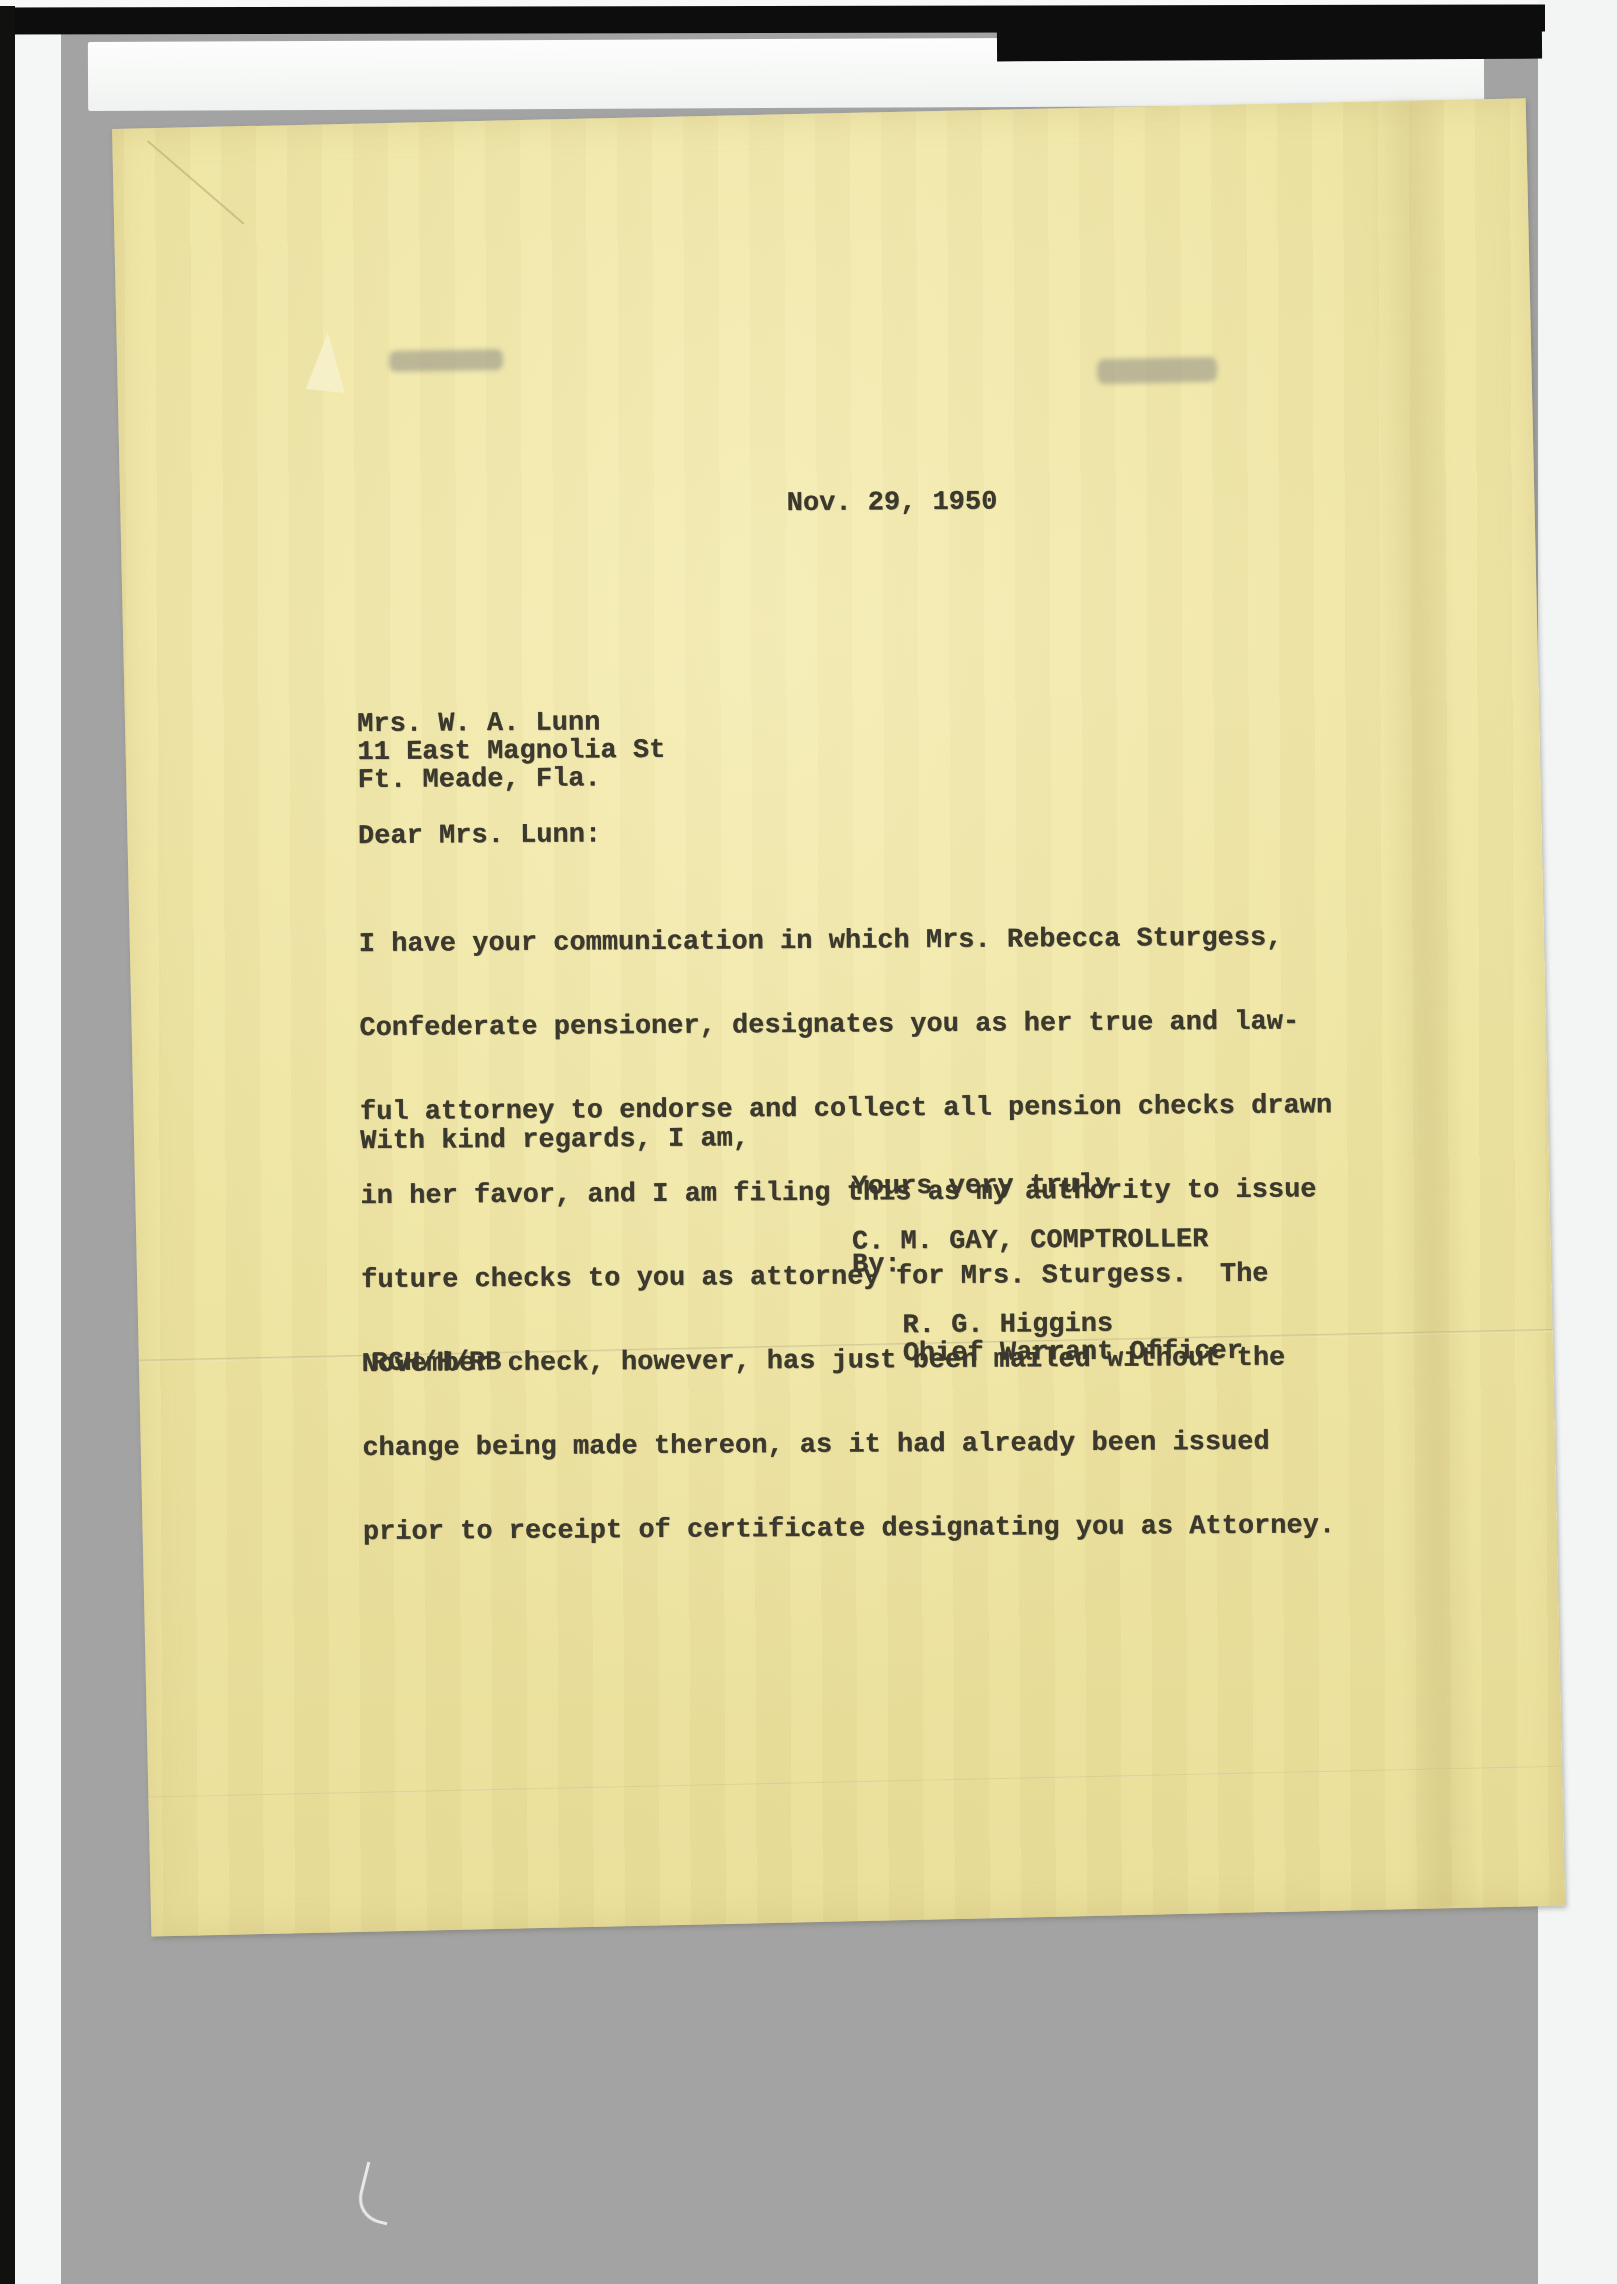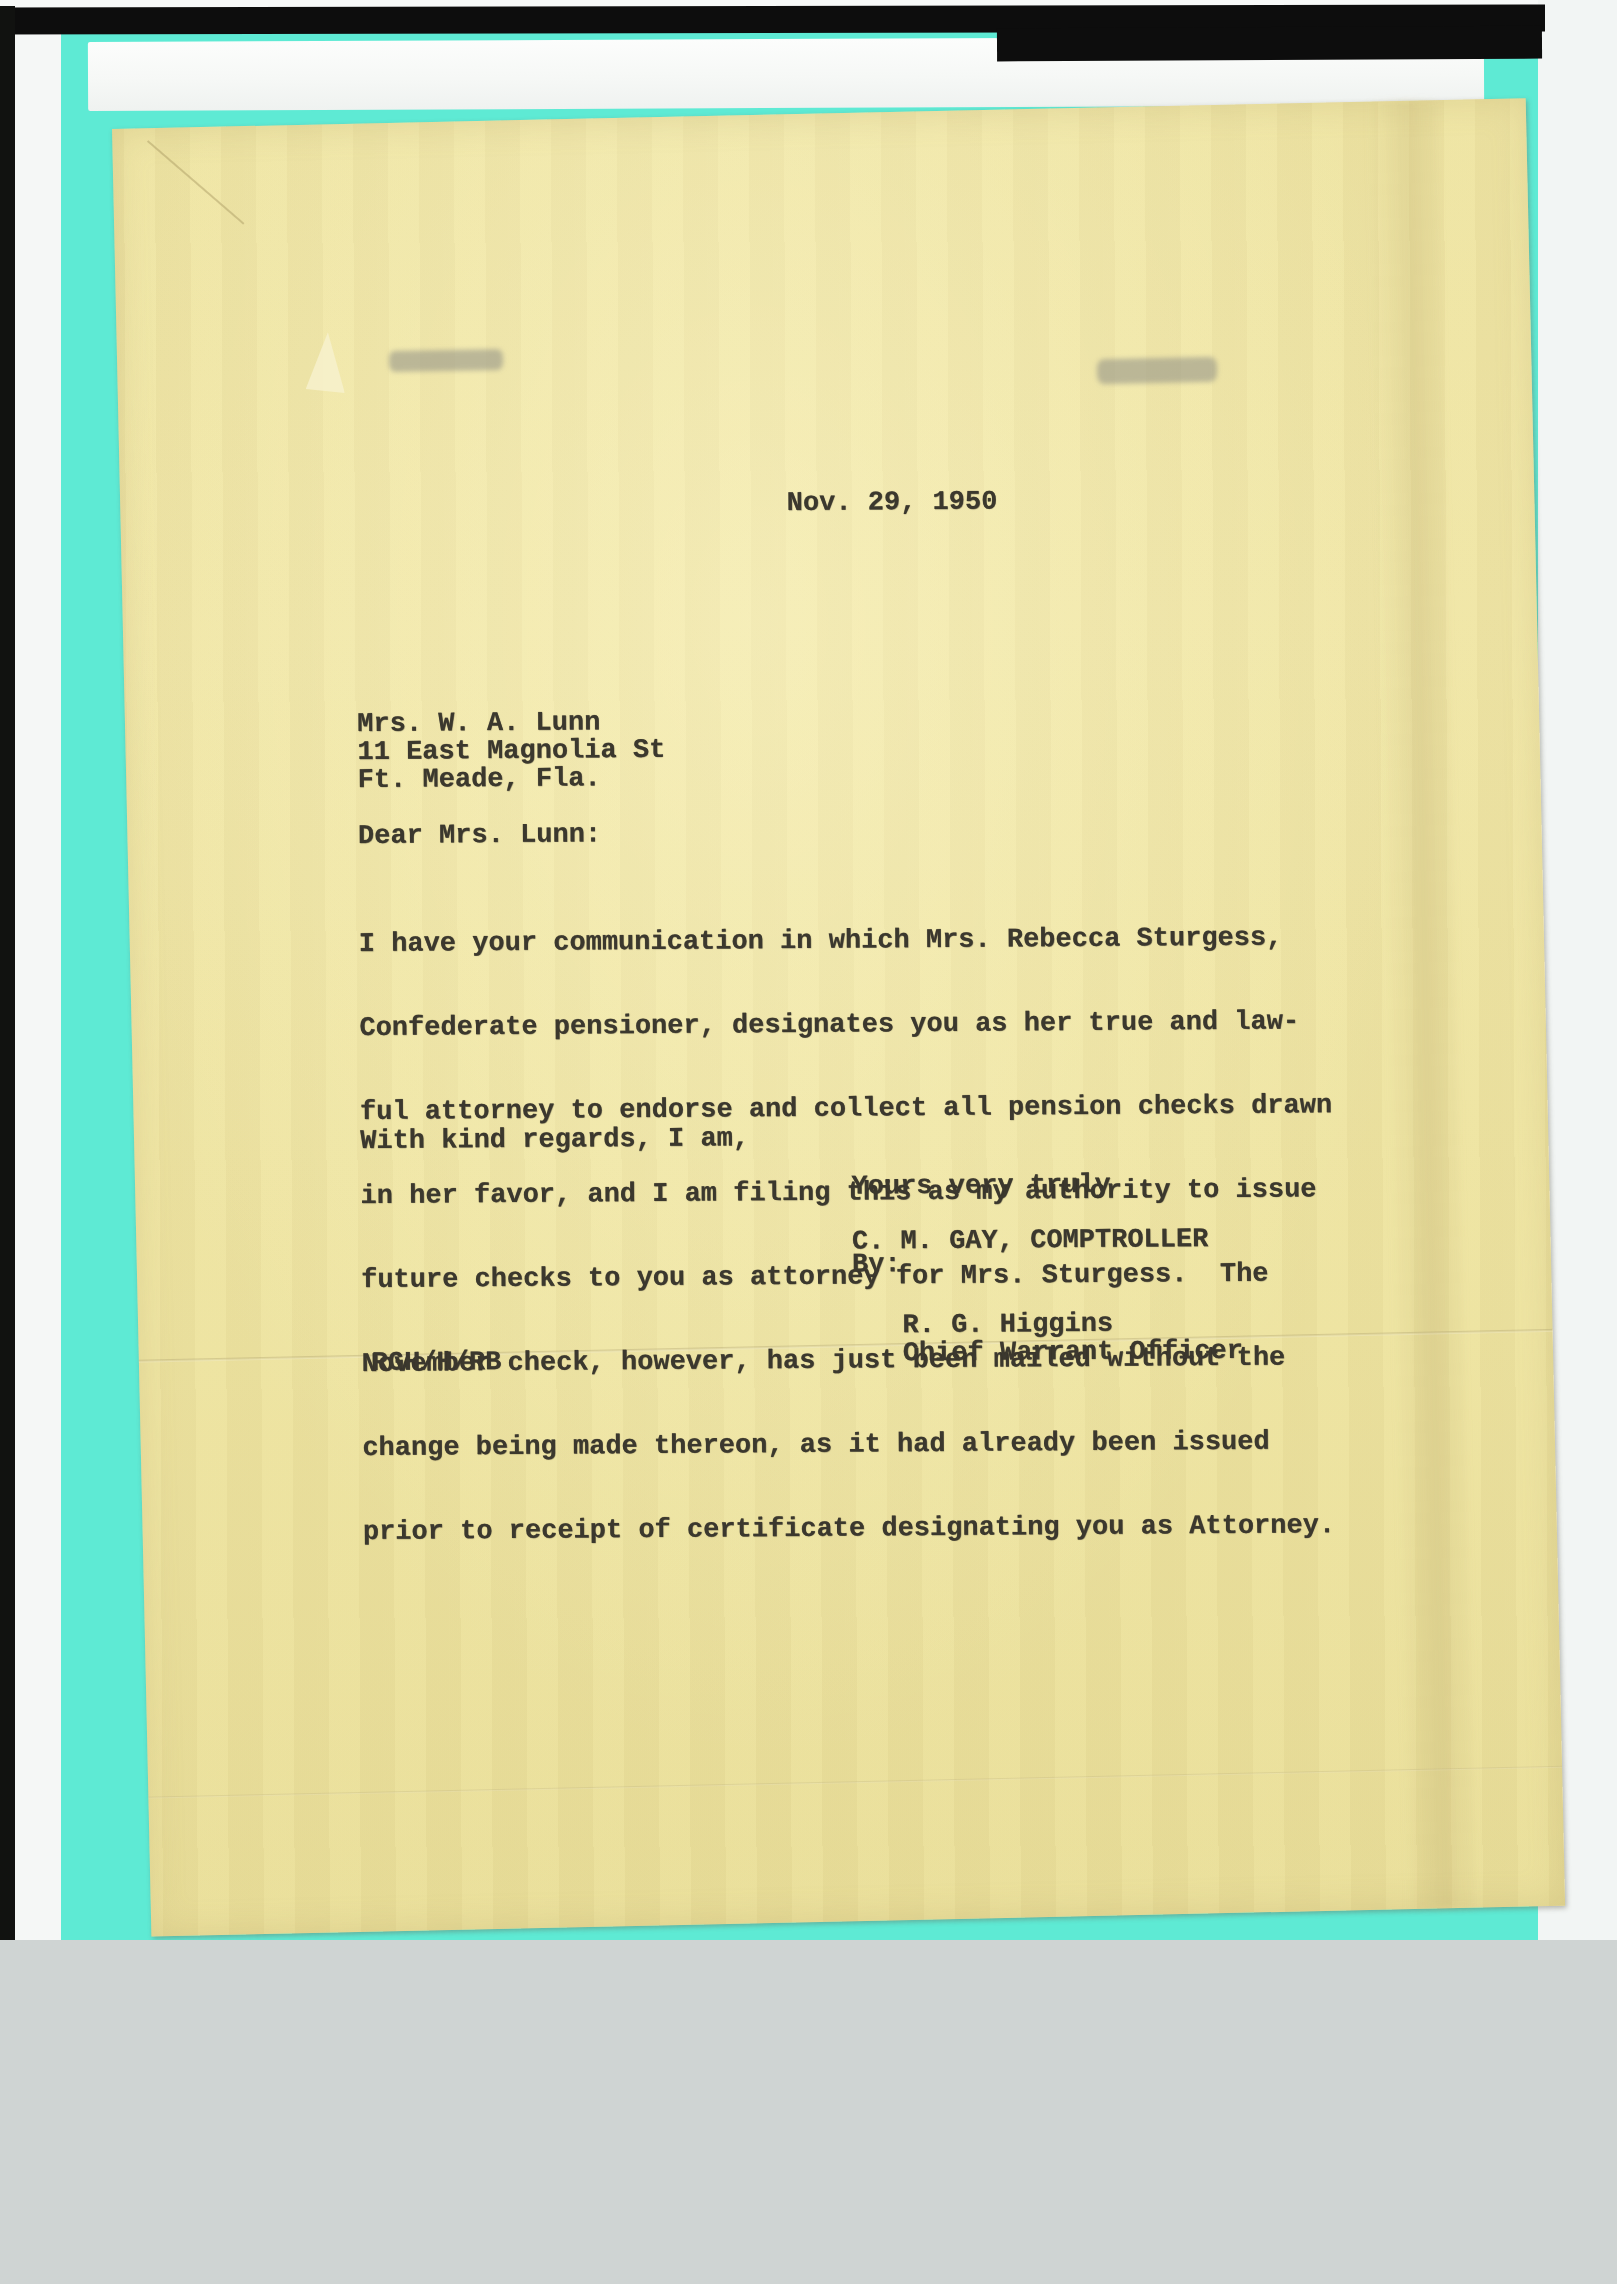--- a/index.html
+++ b/index.html
@@ -1,19 +1,19 @@
 <!DOCTYPE html>
 <html style="font-size:12px"><head>
 <meta charset="utf-8">
 <style>
   html,body{margin:0;padding:0;background:#cfd4d3;}
   #screen{
     position:relative;
-    width:1618px;height:1940px;
-    background:#5eead4;
+    width:1618px;height:2284px;
+    background:#a3a3a3;
     overflow:hidden;
     font-family:"Liberation Mono", monospace;
   }
   
   .white-top-sliver{position:absolute;left:0;top:0;width:1618px;height:9px;background:#f7f9f8;}
   .black-top-bar{position:absolute;left:0;top:6px;width:1545px;height:27px;background:#0d0d0d;transform:rotate(-0.12deg);}
   .black-top-wedge{position:absolute;left:997px;top:27px;width:545px;height:33px;background:#0d0d0d;transform:rotate(-0.3deg);}
   .black-left-strip{position:absolute;left:0;top:6px;width:15px;height:2278px;background:#111210;}
   .white-left-strip{position:absolute;left:15px;top:30px;width:46px;height:2254px;background:#f5f7f6;}
   .white-right-strip{position:absolute;left:1538px;top:0;width:80px;height:2284px;background:#f2f5f4;}

